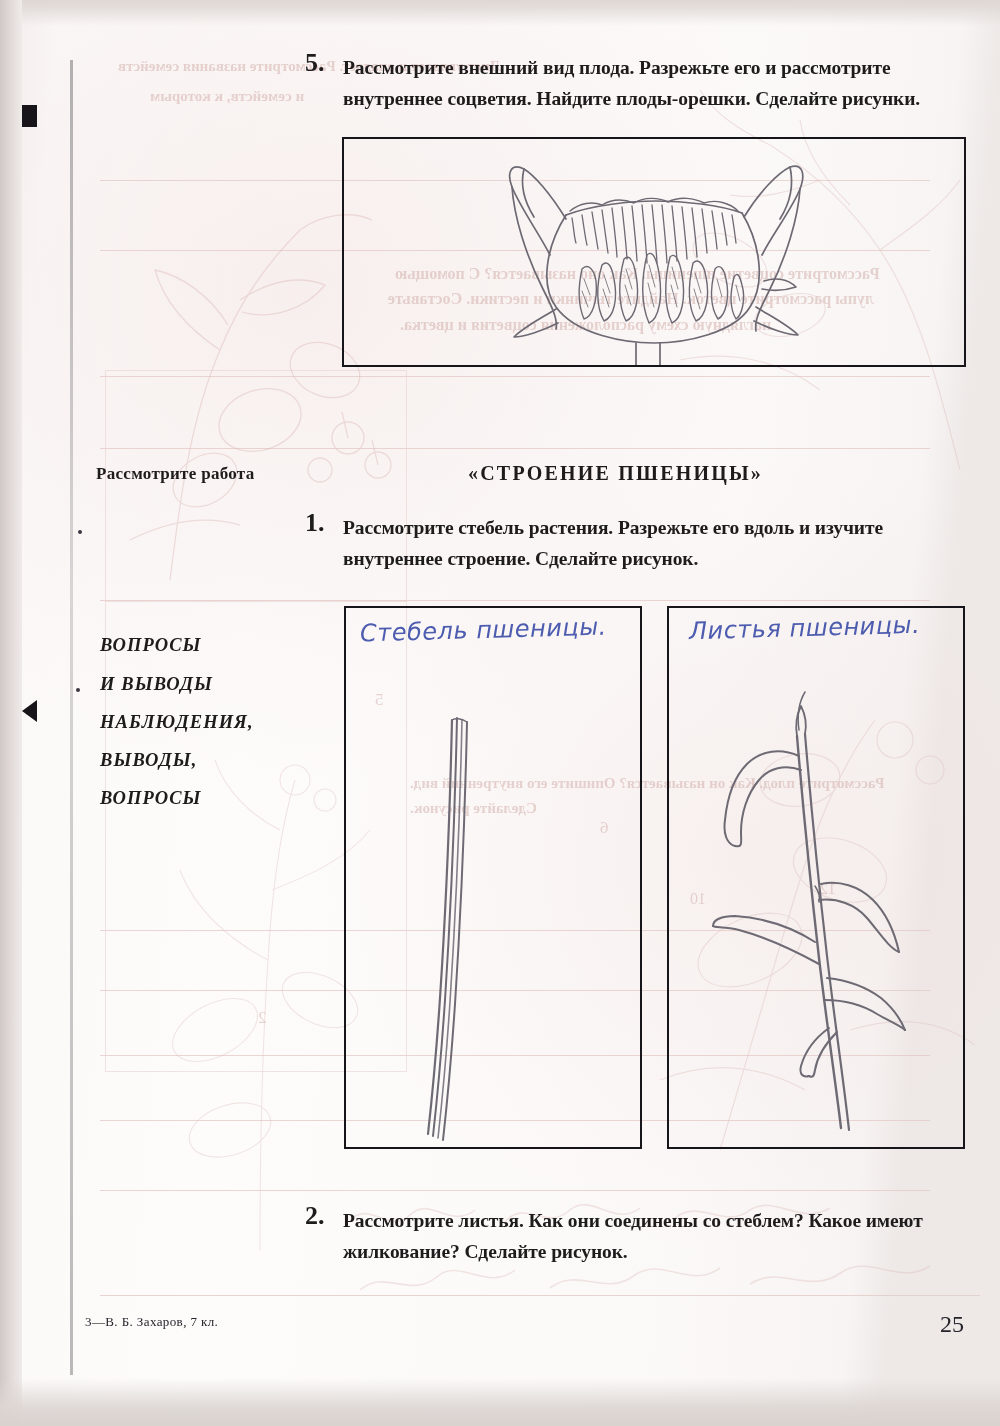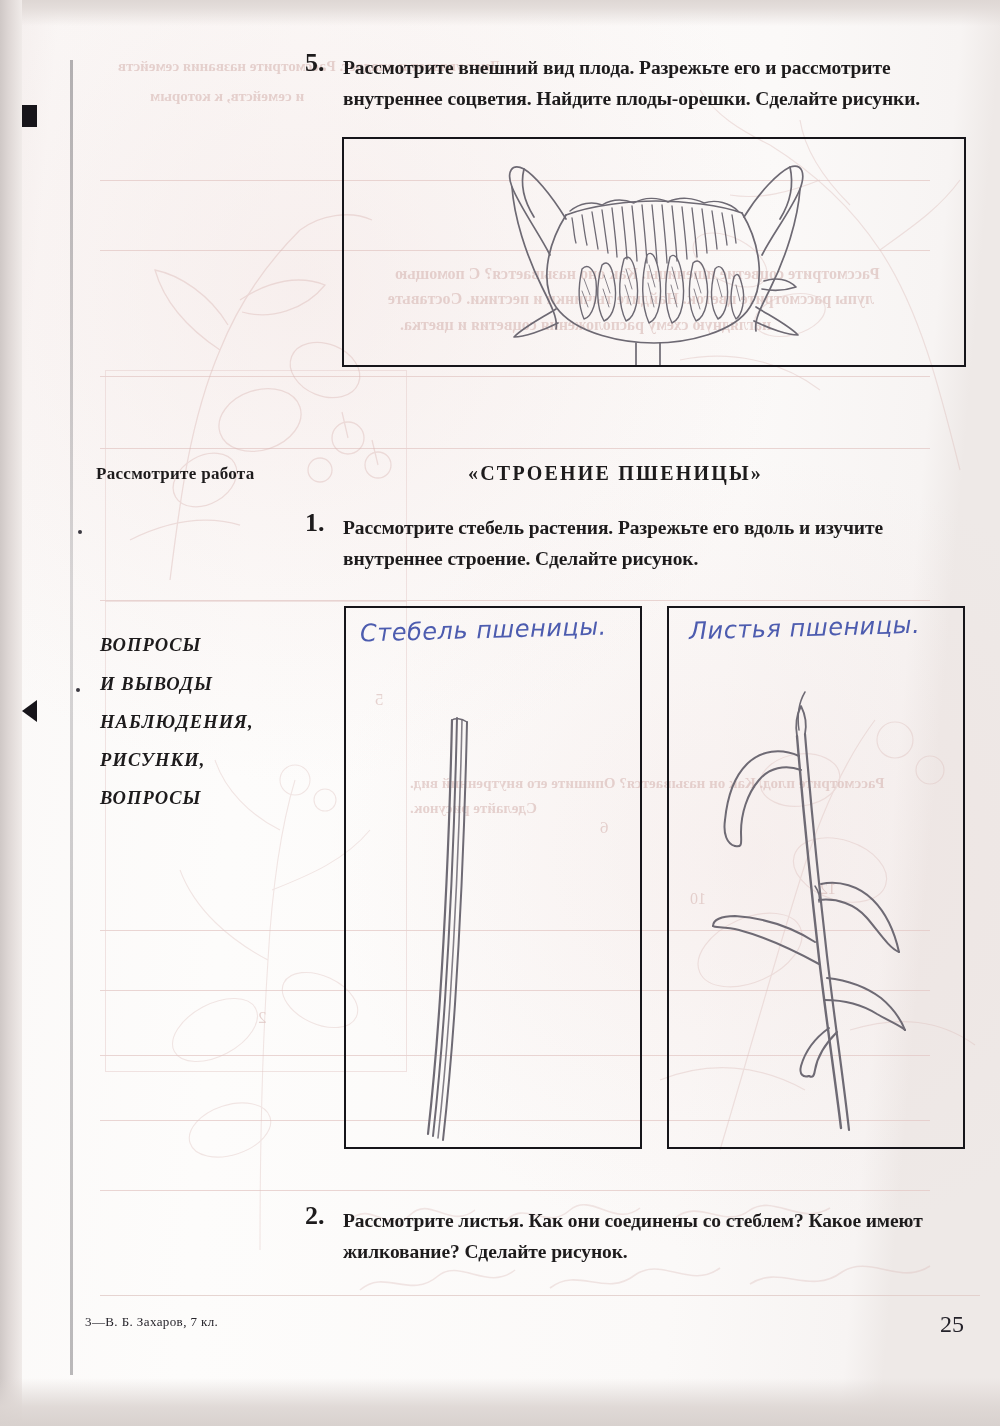--- a/index.html
+++ b/index.html
@@ -360,21 +360,21 @@
 
   <div class="task" style="left:305px; top:512px; width:665px;">
     <span class="num">1.</span>
     <div class="body">Рассмотрите стебель растения. Разрежьте его вдоль и изучите внутреннее строение. Сделайте рисунок.</div>
   </div>
 
   <div class="sidebar">
     <div class="tight">ВОПРОСЫ</div>
     <div>И ВЫВОДЫ</div>
     <div>НАБЛЮДЕНИЯ,</div>
-    <div>РИСУНКИ,</div>
+    <div>ВЫВОДЫ,</div>
     <div>ВОПРОСЫ</div>
   </div>
 
   <div class="drawbox" style="left:344px; top:606px; width:294px; height:539px;">
     <svg width="294" height="539" viewBox="0 0 294 539">
       <g stroke="#6e6a74" fill="none" stroke-linecap="round">
         <path d="M106 112 C 104 200 100 300 94 390 C 90 450 86 490 82 526" stroke-width="2.2"></path>
         <path d="M111 110 C 109 200 105 300 99 392 C 95 452 91 492 87 528" stroke-width="2.0"></path>
         <path d="M116 112 C 114 202 110 302 104 394 C 100 454 96 494 92 530" stroke-width="1.6" opacity="0.85"></path>
         <path d="M121 114 C 119 204 115 304 109 396 C 105 456 101 496 97 532" stroke-width="2.0"></path>

